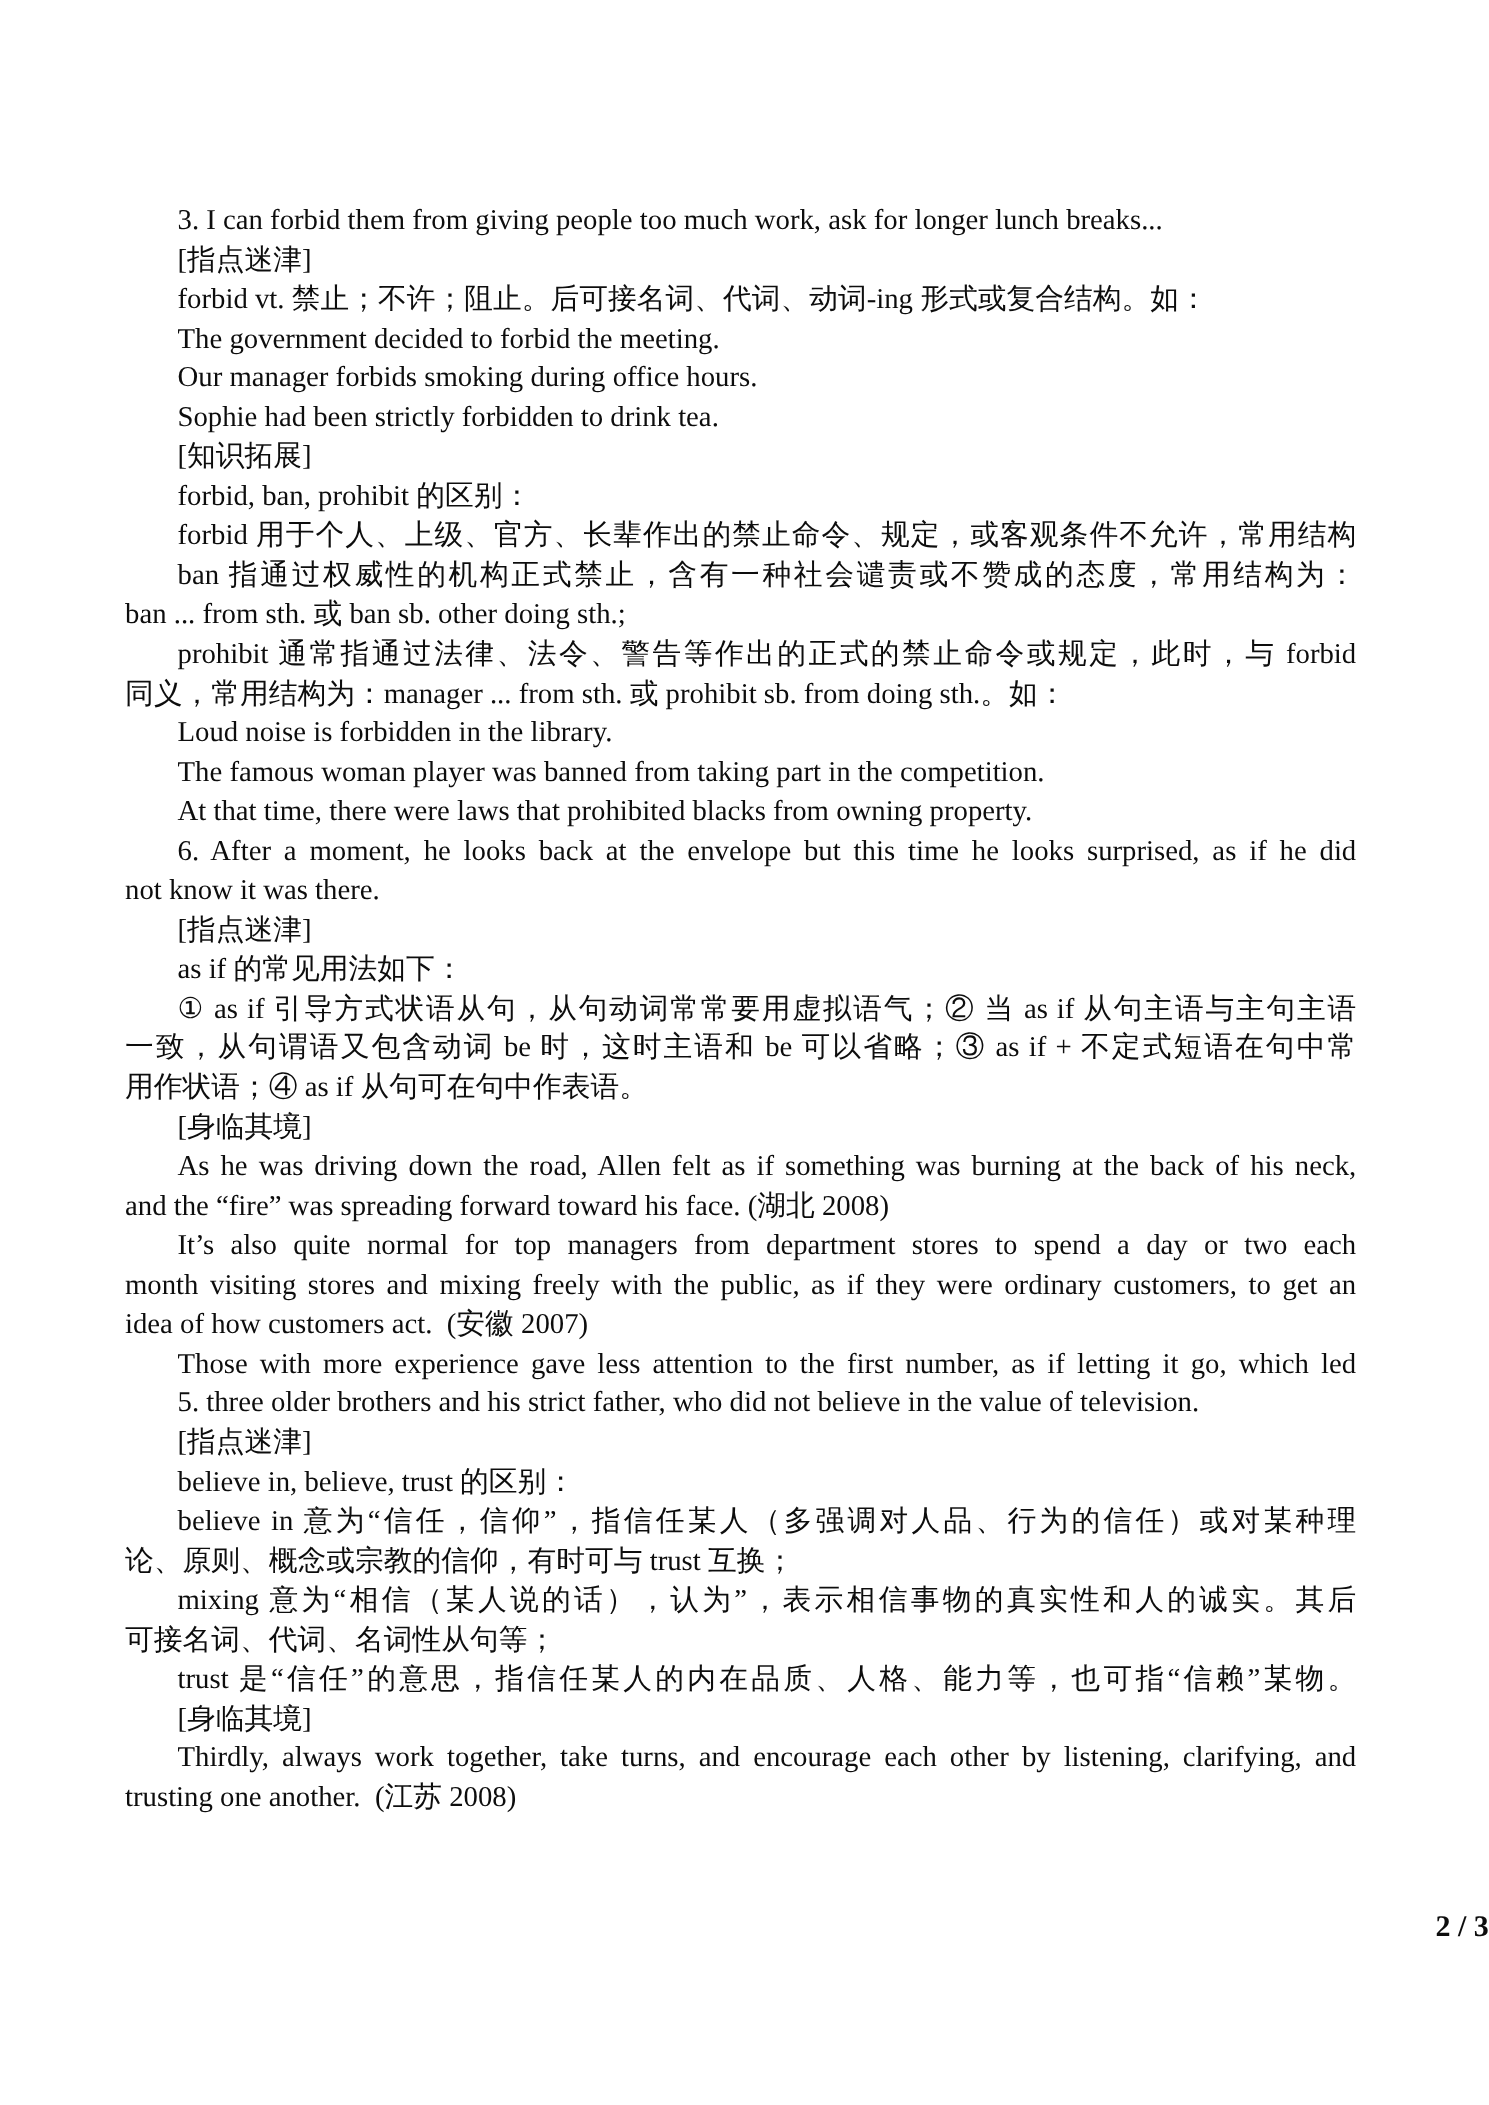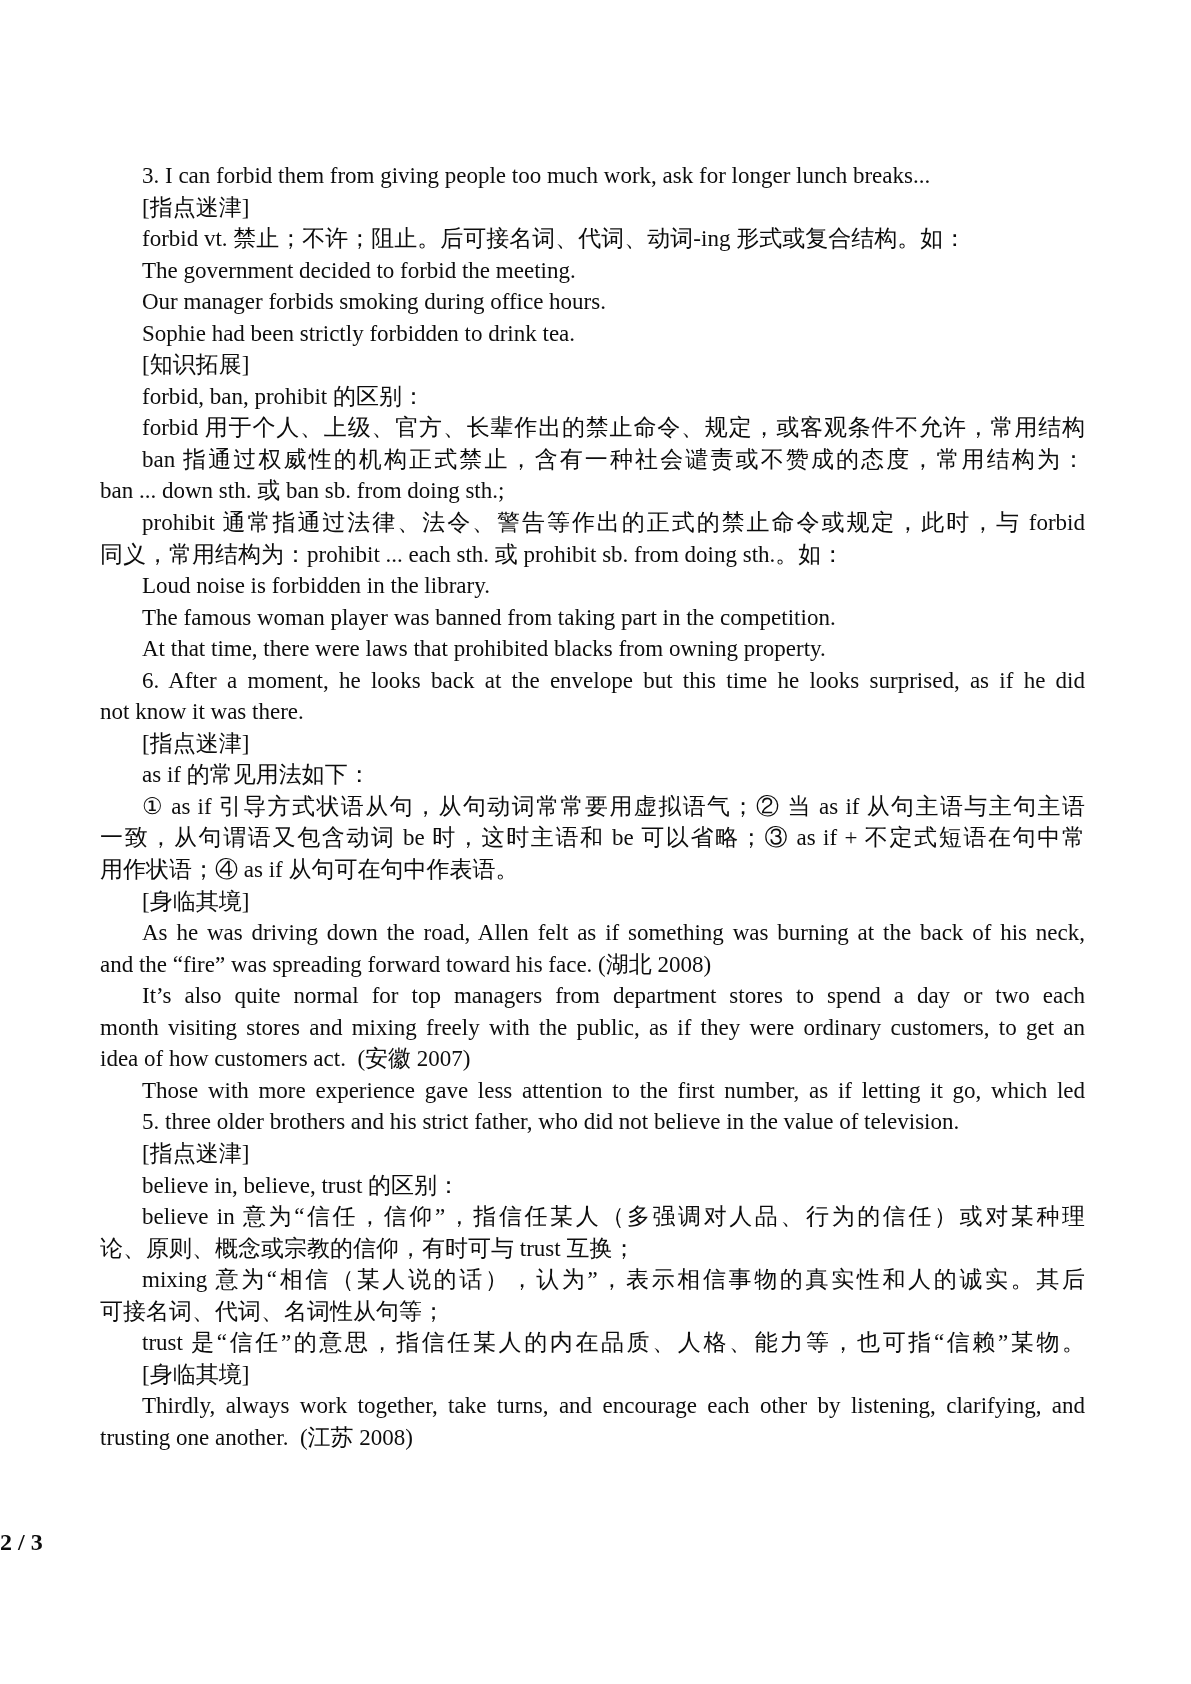--- a/index.html
+++ b/index.html
@@ -38,21 +38,21 @@
     text-align-last: justify;
   }
   .ln b {
     font-weight: normal;
   }
   .footer {
     position: absolute;
     top: 1526px;
     left: 0;
     width: 100%;
-    text-align: left;
+    text-align: right;
     font-weight: bold;
     font-size: 24px;
     line-height: 32px;
     color: #0d0d0d;
   }
 </style>
 </head>
 <body>
 
 <div class="page">
@@ -60,23 +60,23 @@
       <div class="ln indent">3. I can forbid them from giving people too much work, ask for longer lunch breaks...</div>
       <div class="ln indent">[指点迷津]</div>
       <div class="ln indent">forbid vt. 禁止；不许；阻止。后可接名词、代词、动词-ing 形式或复合结构。如：</div>
       <div class="ln indent">The government decided to forbid the meeting.</div>
       <div class="ln indent">Our manager forbids smoking during office hours.</div>
       <div class="ln indent">Sophie had been strictly forbidden to drink tea.</div>
       <div class="ln indent">[知识拓展]</div>
       <div class="ln indent">forbid, ban, prohibit 的区别：</div>
       <div class="ln indent fill"><b>forbid</b> 用于个人、上级、官方、长辈作出的禁止命令、规定，或客观条件不允许，常用结构</div>
       <div class="ln indent fill"><b>ban</b> 指通过权威性的机构正式禁止，含有一种社会谴责或不赞成的态度，常用结构为：</div>
-      <div class="ln">ban ... down sth. 或 ban sb. from doing sth.;</div>
+      <div class="ln">ban ... from sth. 或 ban sb. other doing sth.;</div>
       <div class="ln indent fill"><b>prohibit</b> 通常指通过法律、法令、警告等作出的正式的禁止命令或规定，此时，与 forbid</div>
-      <div class="ln">同义，常用结构为：prohibit ... each sth. 或 prohibit sb. from doing sth.。如：</div>
+      <div class="ln">同义，常用结构为：manager ... from sth. 或 prohibit sb. from doing sth.。如：</div>
       <div class="ln indent">Loud noise is forbidden in the library.</div>
       <div class="ln indent">The famous woman player was banned from taking part in the competition.</div>
       <div class="ln indent">At that time, there were laws that prohibited blacks from owning property.</div>
       <div class="ln indent fill">6. After a moment, he looks back at the envelope but this time he looks surprised, as if he did</div>
       <div class="ln">not know it was there.</div>
       <div class="ln indent">[指点迷津]</div>
       <div class="ln indent">as if 的常见用法如下：</div>
       <div class="ln indent fill">① as if 引导方式状语从句，从句动词常常要用虚拟语气；② 当 as if 从句主语与主句主语</div>
       <div class="ln fill">一致，从句谓语又包含动词 be 时，这时主语和 be 可以省略；③ as if + 不定式短语在句中常</div>
       <div class="ln">用作状语；④ as if 从句可在句中作表语。</div>

